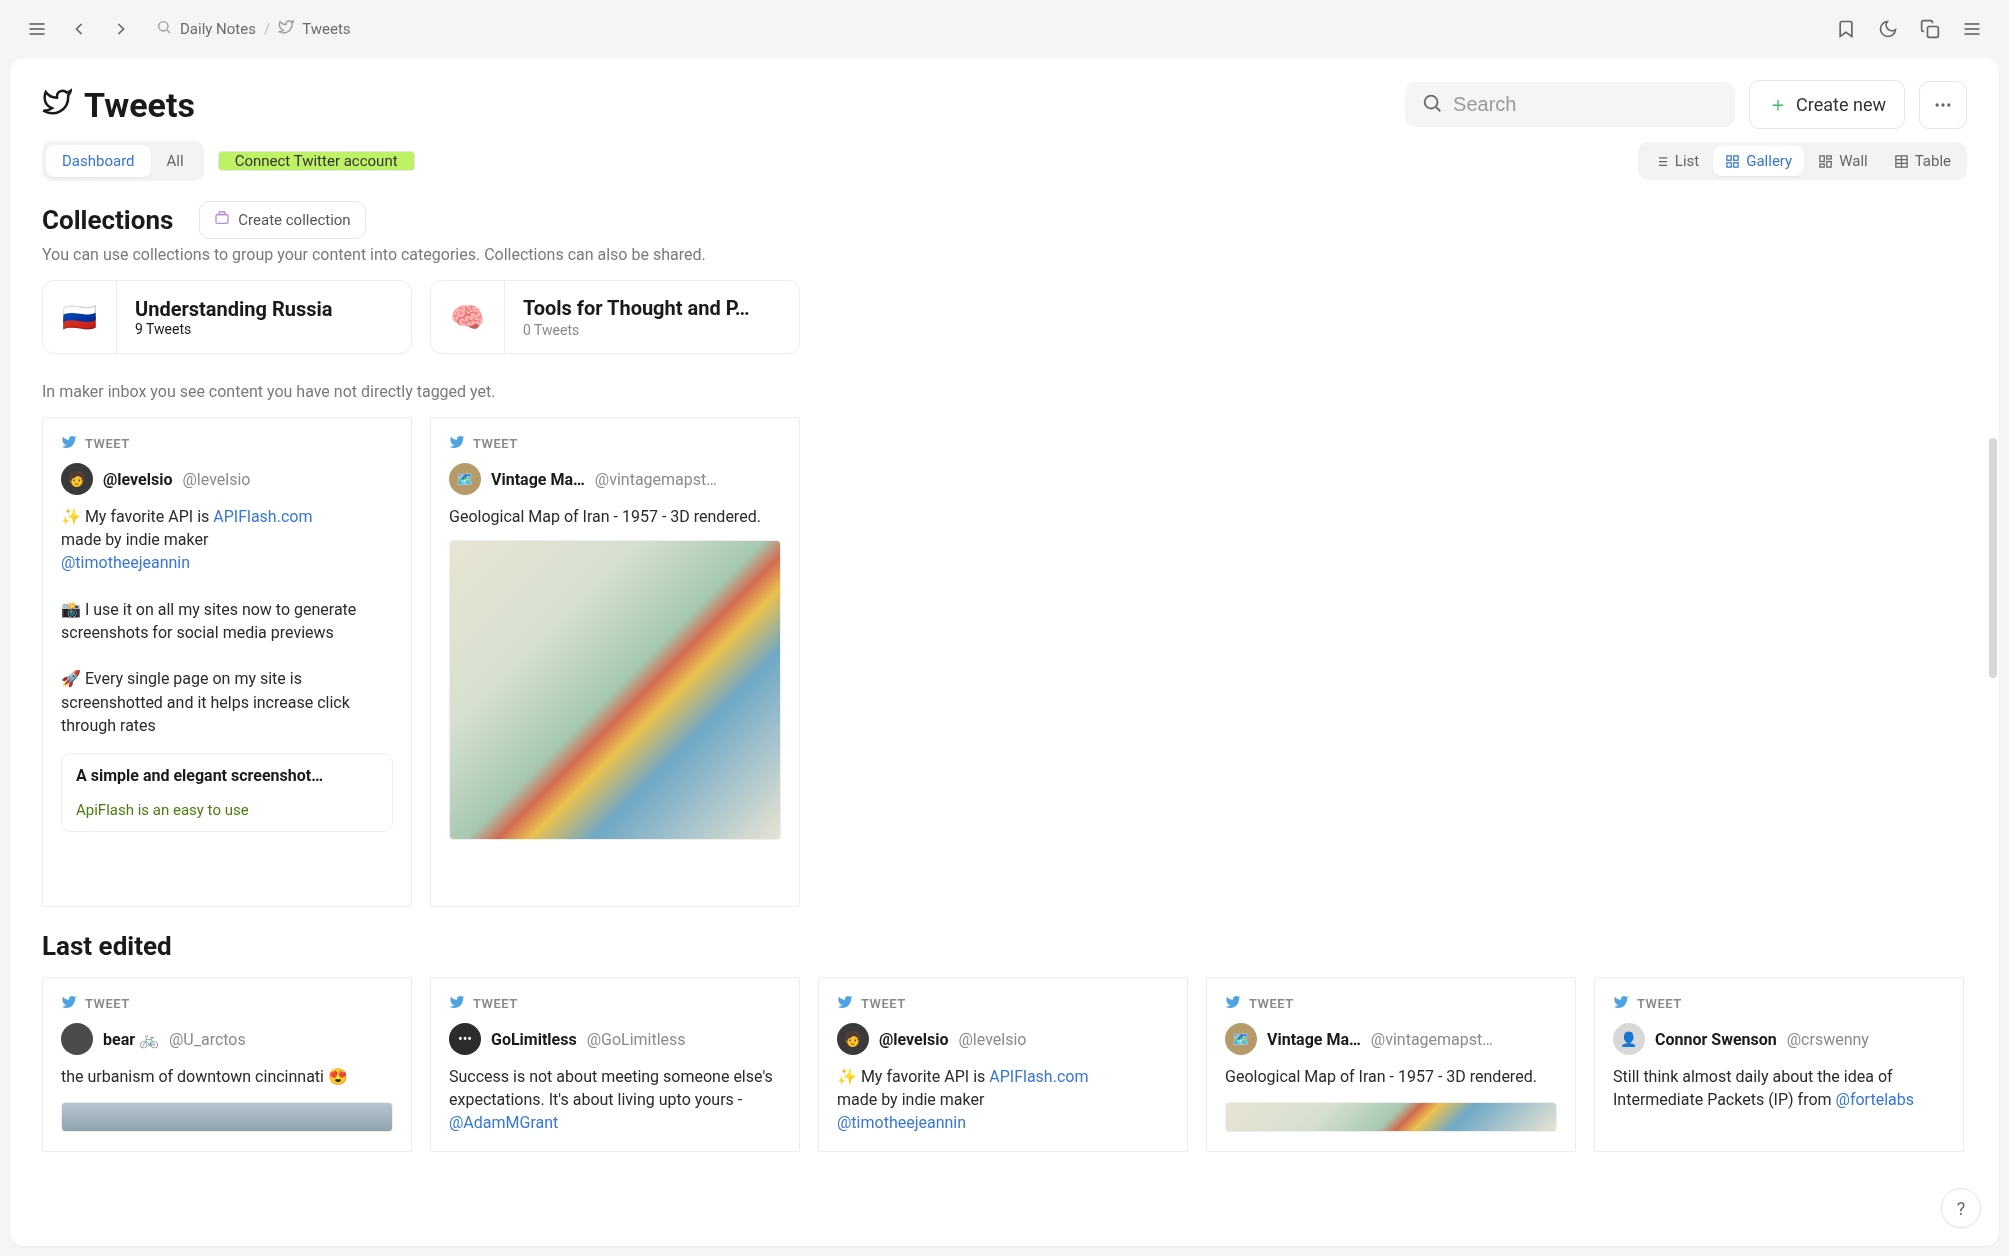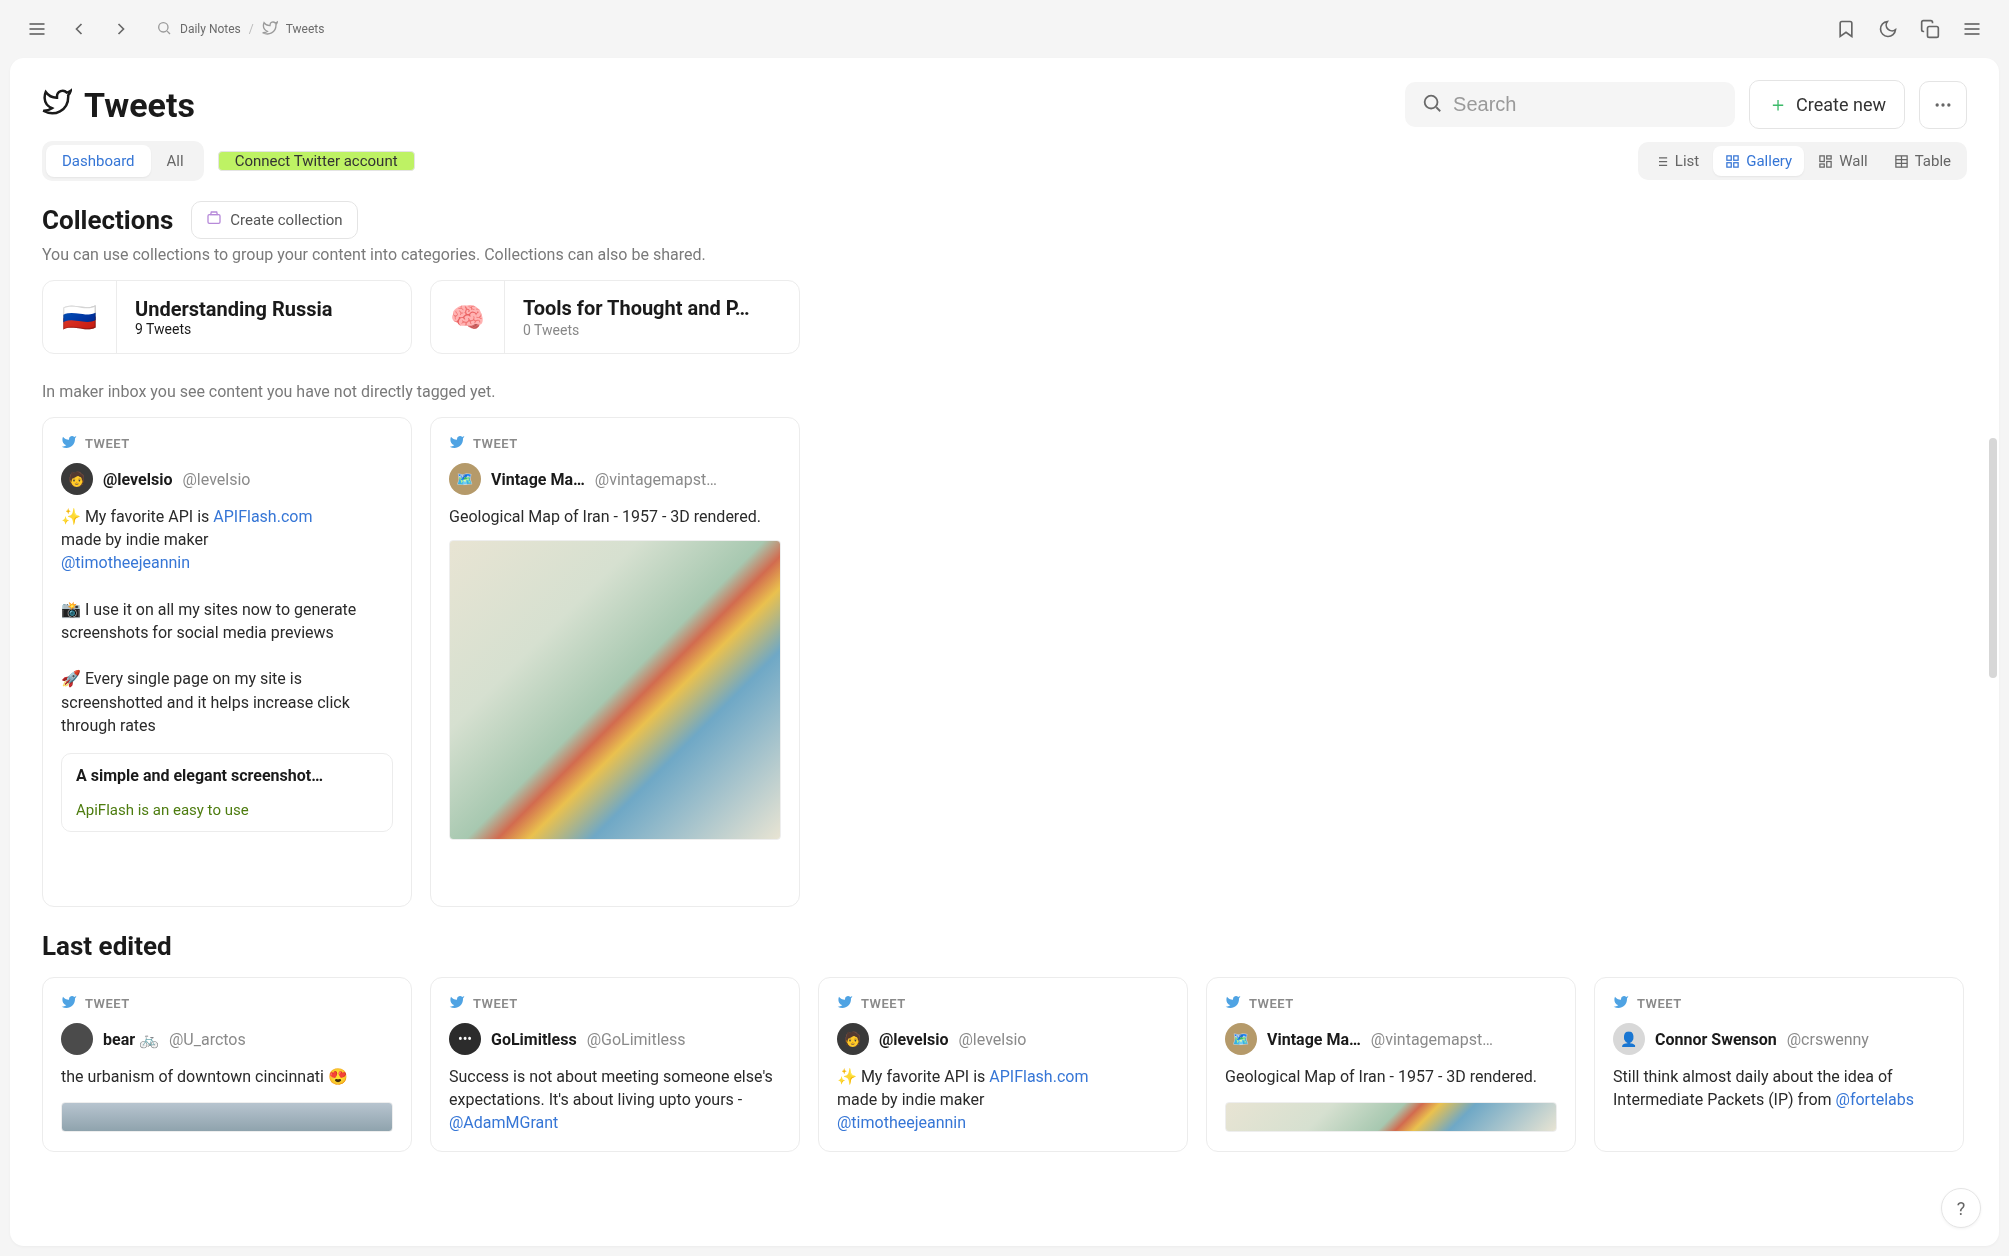--- a/index.html
+++ b/index.html
@@ -18,21 +18,21 @@
   align-items: center;
   padding: 0 20px;
   gap: 8px;
   background: #f5f5f5;
 }
 .icon-btn {
   width: 34px; height: 34px;
   display: flex; align-items: center; justify-content: center;
   border-radius: 6px; cursor: pointer; color: #666;
 }
-.breadcrumb { display: flex; align-items: center; gap: 8px; color: #6b6b6b; font-size: 12px; margin-left: 10px;}
+.breadcrumb { display: flex; align-items: center; gap: 8px; color: #6b6b6b; font-size: 15px; margin-left: 10px;}
 .breadcrumb .sep { color: #bbb; }
 .breadcrumb .current { color: #6b6b6b; }
 .topbar-spacer { flex: 1; }
 .main-card {
   margin: 0 10px;
   background: #fff;
   border-radius: 14px;
   height: calc(100% - 68px);
   box-shadow: 0 1px 3px rgba(0,0,0,0.04);
   overflow-y: auto;
@@ -87,21 +87,21 @@
 .view-group {
   display: inline-flex; background: #f3f3f3; border-radius: 10px; padding: 4px; gap: 2px;
 }
 .view-item {
   display: flex; align-items: center; gap: 6px;
   padding: 6px 12px; border-radius: 8px; font-size: 15px; color: #666; cursor: pointer;
 }
 .view-item.active { background: #fff; color: #3676d6; box-shadow: 0 1px 2px rgba(0,0,0,0.06); }
 .view-item svg { width: 15px; height: 15px; }
 .section { padding: 6px 32px 18px 32px; }
-.section-head { display:flex; align-items:center; gap: 18px; margin-bottom: 6px;}
+.section-head { display:flex; align-items:center; gap: 26px; margin-bottom: 6px;}
 .section-title { font-size: 26px; font-weight: 700; }
 .create-collection {
   display:flex; align-items:center; gap:8px;
   border: 1px solid #e4e4e4; border-radius: 10px;
   padding: 8px 14px; font-size: 15px; color: #555; background:#fff; cursor:pointer;
 }
 .section-sub { color: #7a7a7a; font-size: 16px; margin-top: 4px; }
 .collection-row { display:flex; gap: 18px; margin-top: 16px; }
 .collection-card {
   display:flex; align-items:center;
@@ -110,21 +110,21 @@
 }
 .collection-icon {
   width: 74px; height: 100%; display:flex; align-items:center; justify-content:center;
   border-right: 1px solid #ececec; font-size: 28px;
 }
 .collection-body { padding: 0 18px; overflow:hidden; }
 .collection-title { font-size: 20px; font-weight: 700; white-space: nowrap; overflow:hidden; text-overflow: ellipsis;}
 .collection-count { font-size: 14px; color:#888; margin-top:2px;}
 .cards-row { display:flex; gap: 18px; margin-top: 16px; flex-wrap: wrap;}
 .tweet-card {
-  border: 1px solid #ececec; border-radius: 12px;
+  border: 1px solid #ececec; border-radius: 2px;
   background:#fff; width: 370px; padding: 16px 18px 16px 18px;
 }
 .tweet-card.tall { height: 490px; overflow:hidden; position:relative;}
 .tweet-card.short { min-height: 160px; }
 .card-type { display:flex; align-items:center; gap:8px; color:#8a8a8a; font-size:13px; font-weight:600; letter-spacing: 0.5px;}
 .card-type svg { width:16px; height:16px; color:#4fa3e3;}
 .card-user { display:flex; align-items:center; gap:10px; margin-top:10px;}
 .avatar { width:32px; height:32px; border-radius:50%; background:#ccc; display:flex; align-items:center; justify-content:center; font-size:14px; color:#fff;}
 .user-name { font-weight:700; font-size:16px; max-width: 130px; white-space:nowrap; overflow:hidden; text-overflow:ellipsis;}
 .user-handle { color:#8a8a8a; font-size:16px; white-space:nowrap; overflow:hidden; text-overflow:ellipsis;}

